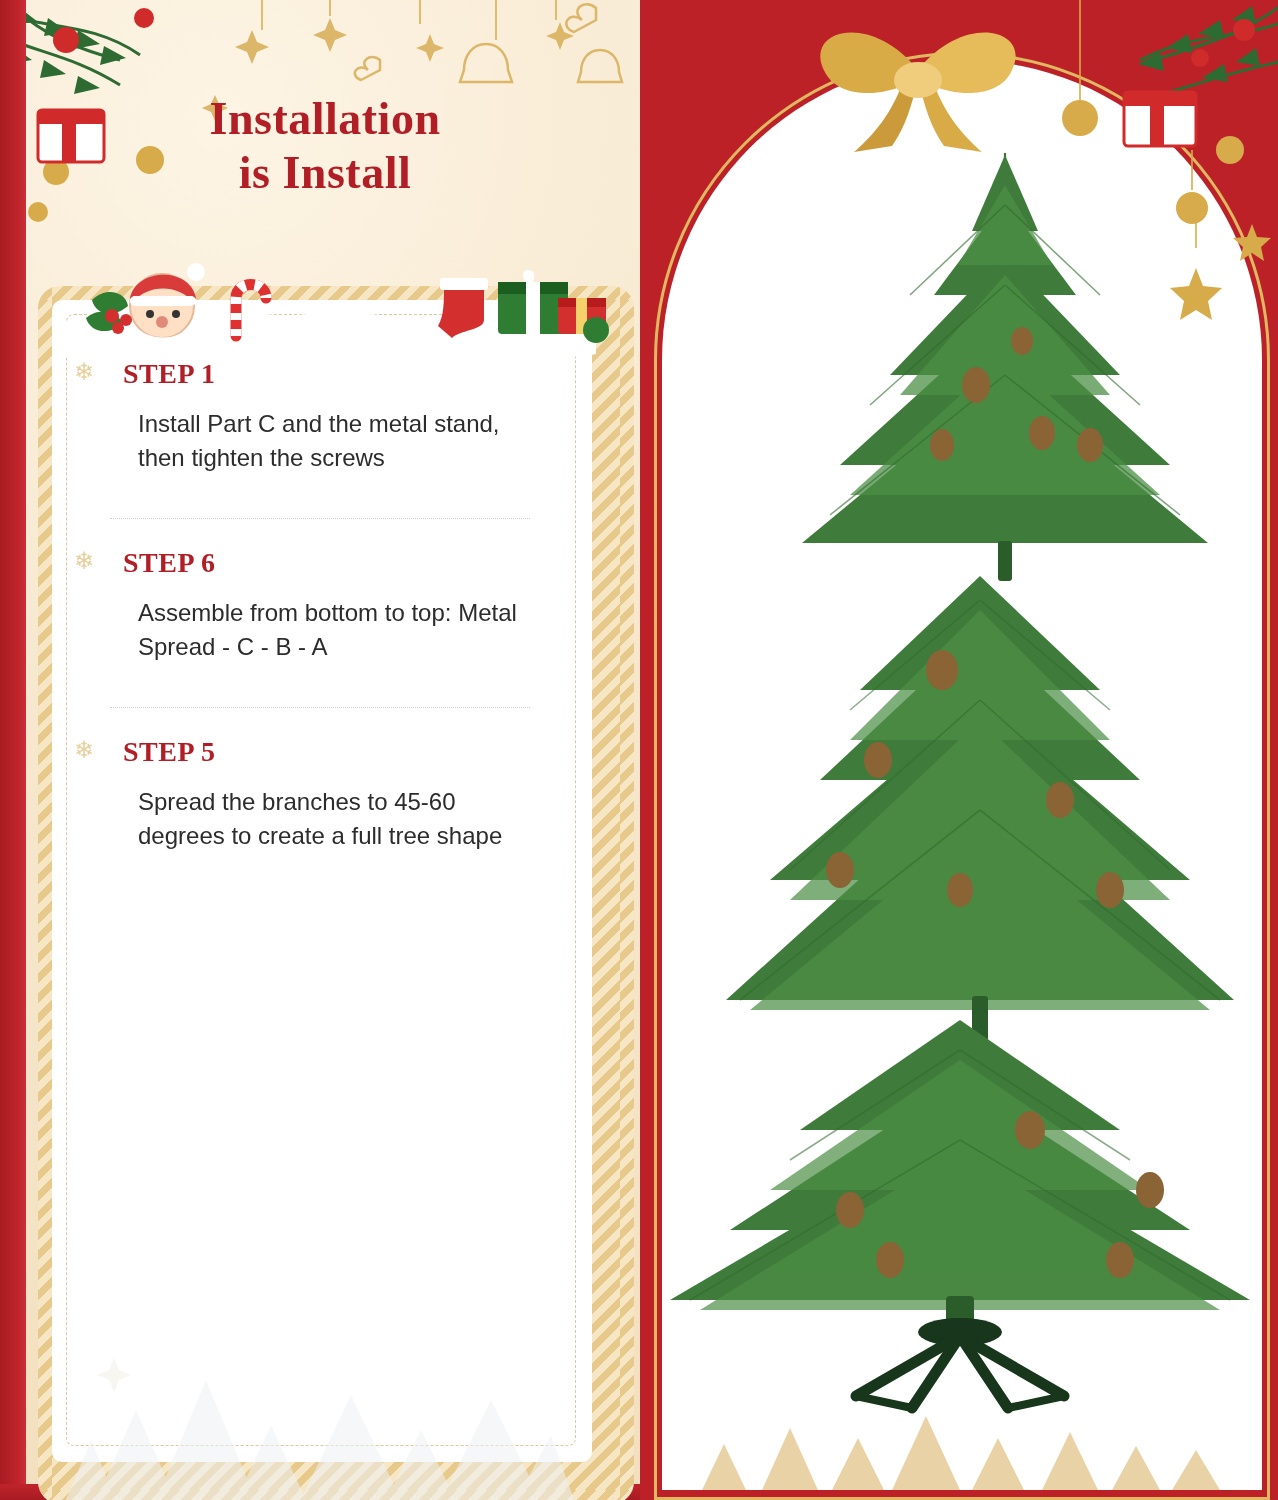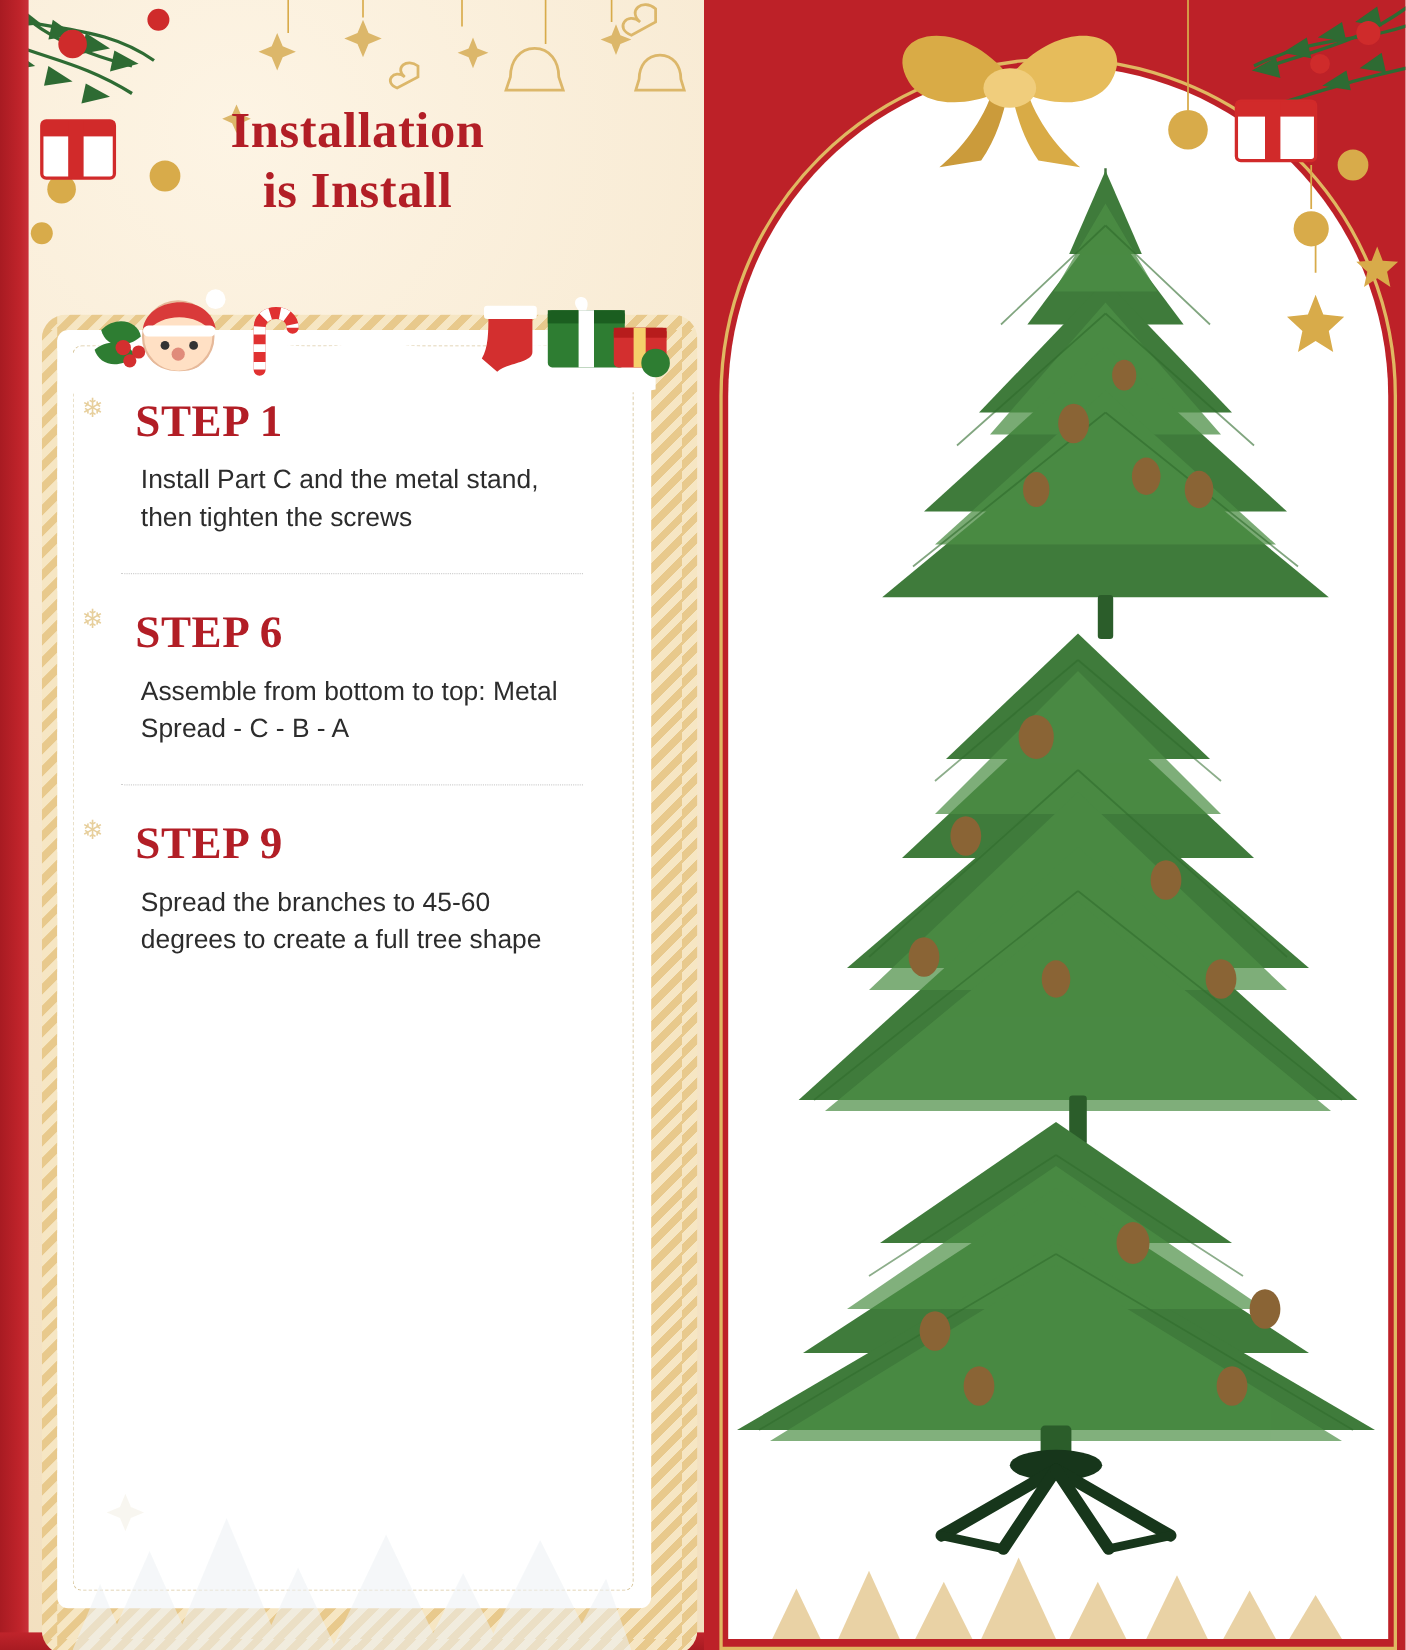--- a/index.html
+++ b/index.html
@@ -113,29 +113,29 @@
     padding: 28px 40px 26px 55px;
   }
   .step-divider {
     margin: 0 44px;
     border-top: 1px dotted #cfcfcf;
   }
   .step-head {
     color: #b21e26;
     font-family: "Liberation Serif", serif;
     font-weight: bold;
-    font-size: 41px;
+    font-size: 28px;
     letter-spacing: 0.5px;
     margin: 0 0 14px 2px;
   }
   .step-body {
     color: #2c2c2c;
     font-size: 24px;
     line-height: 1.42;
-    margin: 7px;
+    margin: 17px;
   }
   .snowflake {
     position: absolute;
     left: 8px; top: 30px;
     color: #e7cf9c;
     font-size: 24px;
     line-height: 1;
   }
 
   
@@ -350,21 +350,21 @@
 
       <div class="step">
         <span class="snowflake">❄</span>
         <div class="step-head">STEP 6</div>
         <p class="step-body">Assemble from bottom to top: Metal Spread - C - B - A</p>
       </div>
       <div class="step-divider"></div>
 
       <div class="step">
         <span class="snowflake">❄</span>
-        <div class="step-head">STEP 9</div>
+        <div class="step-head">STEP 5</div>
         <p class="step-body">Spread the branches to 45-60 degrees to create a full tree shape</p>
       </div>
 
     </div>
   </div>
 
   <div class="right-panel">
     <div class="arch"></div>
     <div class="arch-gold"></div>
 

